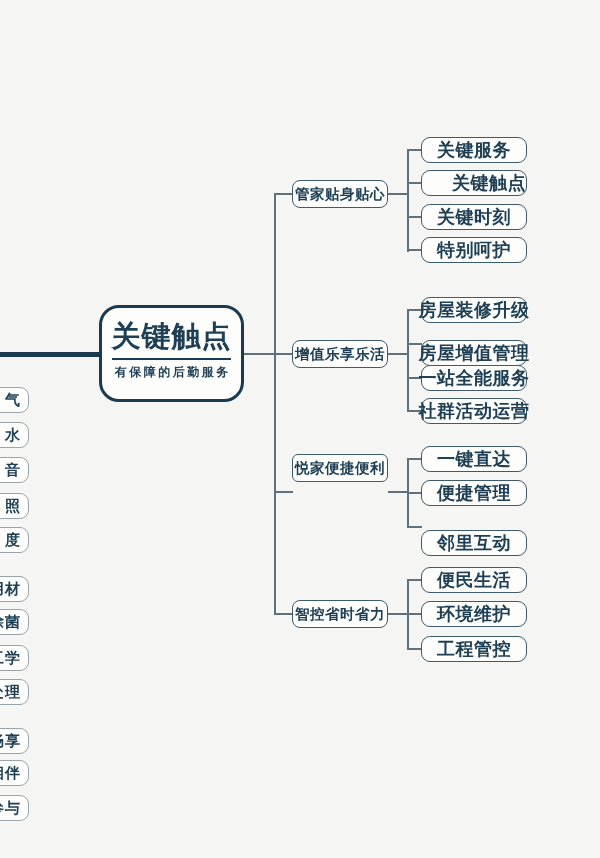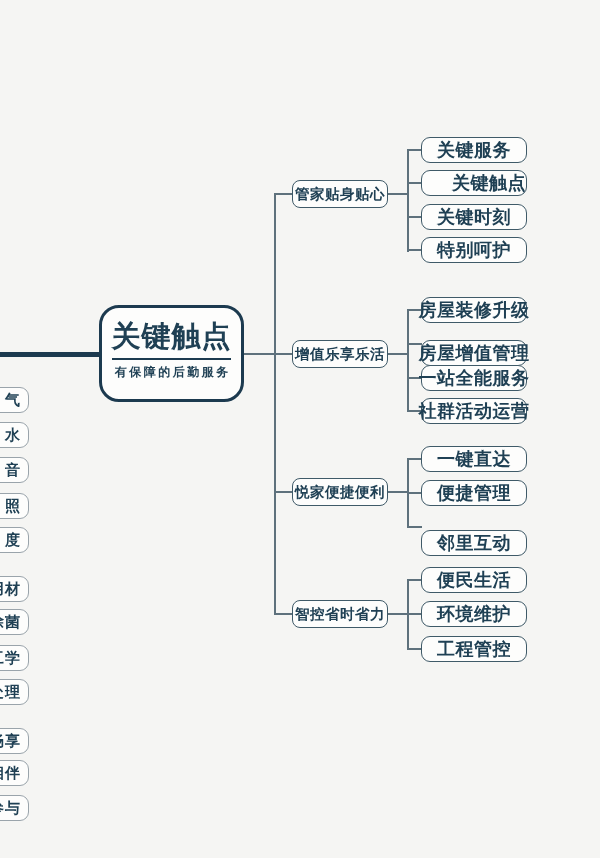--- a/index.html
+++ b/index.html
@@ -102,21 +102,21 @@
     <div class="divider"></div>
     <div class="subtitle">有保障的后勤服务</div>
   </div>
 
   <div class="node branch" style="top:180px;">
     <span>管家贴身贴心</span>
   </div>
   <div class="node branch" style="top:340px;">
     <span>增值乐享乐活</span>
   </div>
-  <div class="node branch" style="top:478px;">
+  <div class="node branch" style="top:454px;border-radius:6px;">
     <span>悦家便捷便利</span>
   </div>
   <div class="node branch" style="top:600px;">
     <span>智控省时省力</span>
   </div>
 
   <div class="node leaf" style="top:137px;">
     <span>关键服务</span>
   </div>
   <div class="node leaf" style="top:170px;justify-content:flex-end;">

